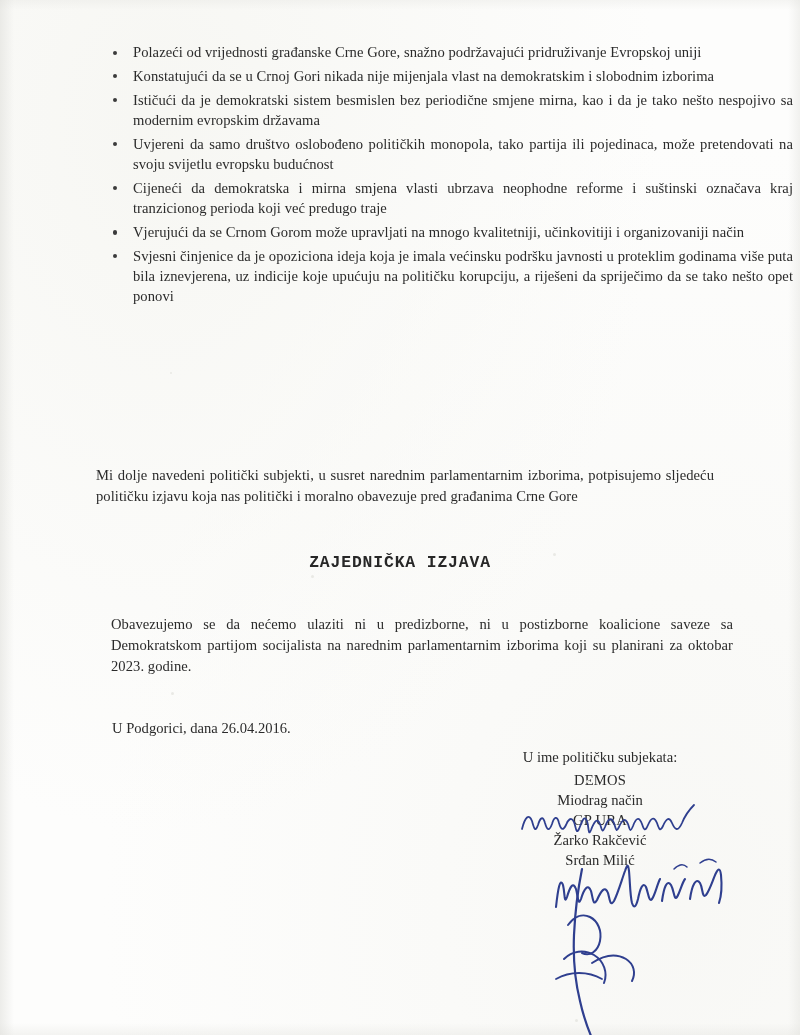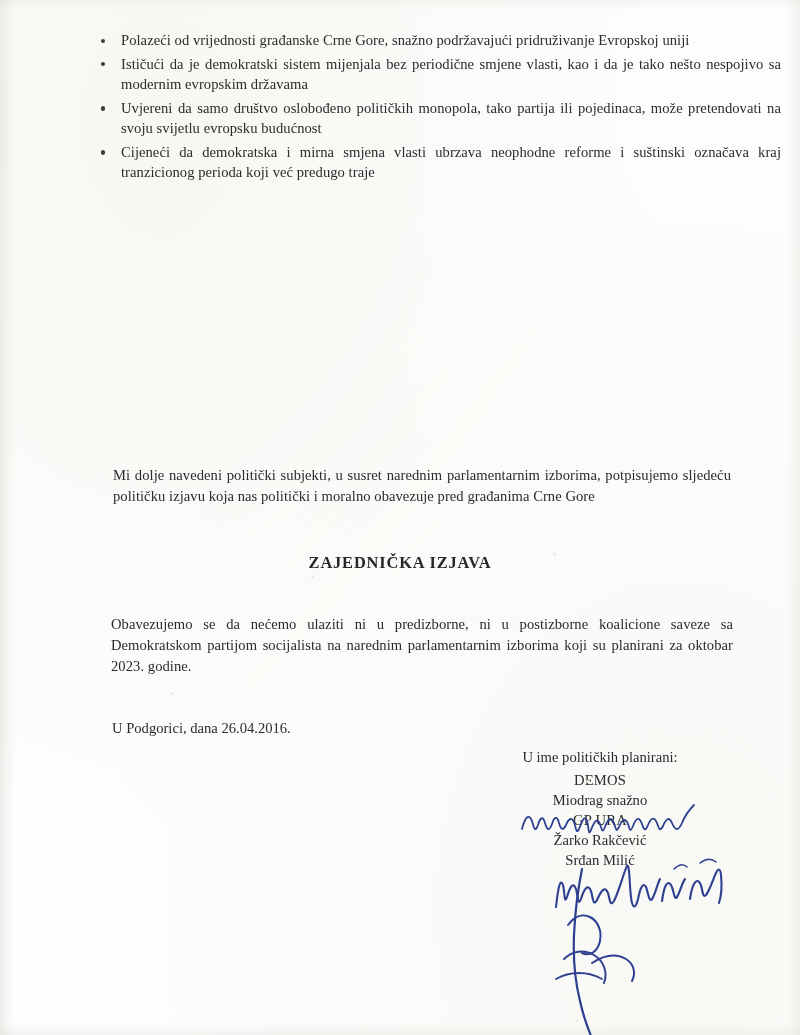--- a/index.html
+++ b/index.html
@@ -46,21 +46,21 @@
     width: 800px;
     height: 1035px;
   }
 
   
   .bullets {
     position: absolute;
     left: 99px;
     top: 30px;
     width: 682px;
-    margin: 0;
+    margin: 12px;
     padding: 0;
     list-style: none;
   }
   .bullet-item {
     position: relative;
     padding-left: 22px;
     margin: 0 0 3.5px 0;
     font-size: 14.6px;
     line-height: 20.3px;
     text-align: justify;
@@ -82,21 +82,21 @@
   .para {
     position: absolute;
     font-size: 14.6px;
     line-height: 21px;
     text-align: justify;
     text-justify: inter-word;
     letter-spacing: 0.05px;
     margin: 0;
   }
   #intent-para {
-    left: 113px;
+    left: 96px;
     top: 465px;
     width: 618px;
   }
   #pledge-para {
     left: 111px;
     top: 614px;
     width: 622px;
   }
 
   
@@ -104,20 +104,21 @@
     position: absolute;
     left: 0;
     top: 553px;
     width: 800px;
     text-align: center;
     font-size: 16.4px;
     font-weight: bold;
     letter-spacing: 0.85px;
     color: #272727;
     margin: 0;
+    font-family: Liberation Mono, monospace;
   }
 
   
   #place-date {
     position: absolute;
     left: 112px;
     top: 718px;
     font-size: 14.6px;
     line-height: 20px;
     white-space: nowrap;
@@ -178,39 +179,42 @@
   }
 </style>
 </head>
 <body>
 
 <div id="page">
   <div id="content">
 
     <ul class="bullets" id="bullet-list">
       <li class="bullet-item"><span>Polazeći od vrijednosti građanske Crne Gore, snažno podržavajući pridruživanje Evropskoj uniji</span></li>
-      <li class="bullet-item"><span>Ističući da je demokratski sistem mijenjala bez periodične smjene vlasti, kao i da je tako nešto nespojivo sa modernim evropskim državama</span></li>
+      <li class="bullet-item"><span>Konstatujući da se u Crnoj Gori nikada nije mijenjala vlast na demokratskim i slobodnim izborima</span></li>
+      <li class="bullet-item"><span>Ističući da je demokratski sistem besmislen bez periodične smjene mirna, kao i da je tako nešto nespojivo sa modernim evropskim državama</span></li>
       <li class="bullet-item"><span>Uvjereni da samo društvo oslobođeno političkih monopola, tako partija ili pojedinaca, može pretendovati na svoju svijetlu evropsku budućnost</span></li>
       <li class="bullet-item"><span>Cijeneći da demokratska i mirna smjena vlasti ubrzava neophodne reforme i suštinski označava kraj tranzicionog perioda koji već predugo traje</span></li>
+      <li class="bullet-item"><span>Vjerujući da se Crnom Gorom može upravljati na mnogo kvalitetniji, učinkovitiji i organizovaniji način</span></li>
+      <li class="bullet-item"><span>Svjesni činjenice da je opoziciona ideja koja je imala većinsku podršku javnosti u proteklim godinama više puta bila iznevjerena, uz indicije koje upućuju na političku korupciju, a riješeni da spriječimo da se tako nešto opet ponovi</span></li>
     </ul>
 
     <p class="para" id="intent-para">Mi dolje navedeni politički subjekti, u susret narednim parlamentarnim izborima,  potpisujemo sljedeću političku izjavu koja nas politički i moralno obavezuje pred građanima Crne Gore</p>
 
     <h1 id="doc-title">ZAJEDNIČKA IZJAVA</h1>
 
     <p class="para" id="pledge-para">Obavezujemo se da nećemo ulaziti ni u predizborne, ni u postizborne koalicione saveze sa Demokratskom partijom socijalista na narednim parlamentarnim izborima koji su planirani za oktobar 2023. godine.</p>
 
     <div id="place-date">U Podgorici, dana 26.04.2016.</div>
 
     <div id="signature-block">
-      <span class="sig-intro">U ime političkih planirani:</span>
+      <span class="sig-intro">U ime političku subjekata:</span>
 
       <span class="signatory">
         <span class="party">DEMOS</span>
-        <span class="person">Miodrag snažno</span>
+        <span class="person">Miodrag način</span>
       </span>
 
       <span class="signatory">
         <span class="party">GP URA</span>
         <span class="person">Žarko Rakčević</span>
       </span>
 
       <span class="signatory">
         <span class="person">Srđan Milić</span>
       </span>

